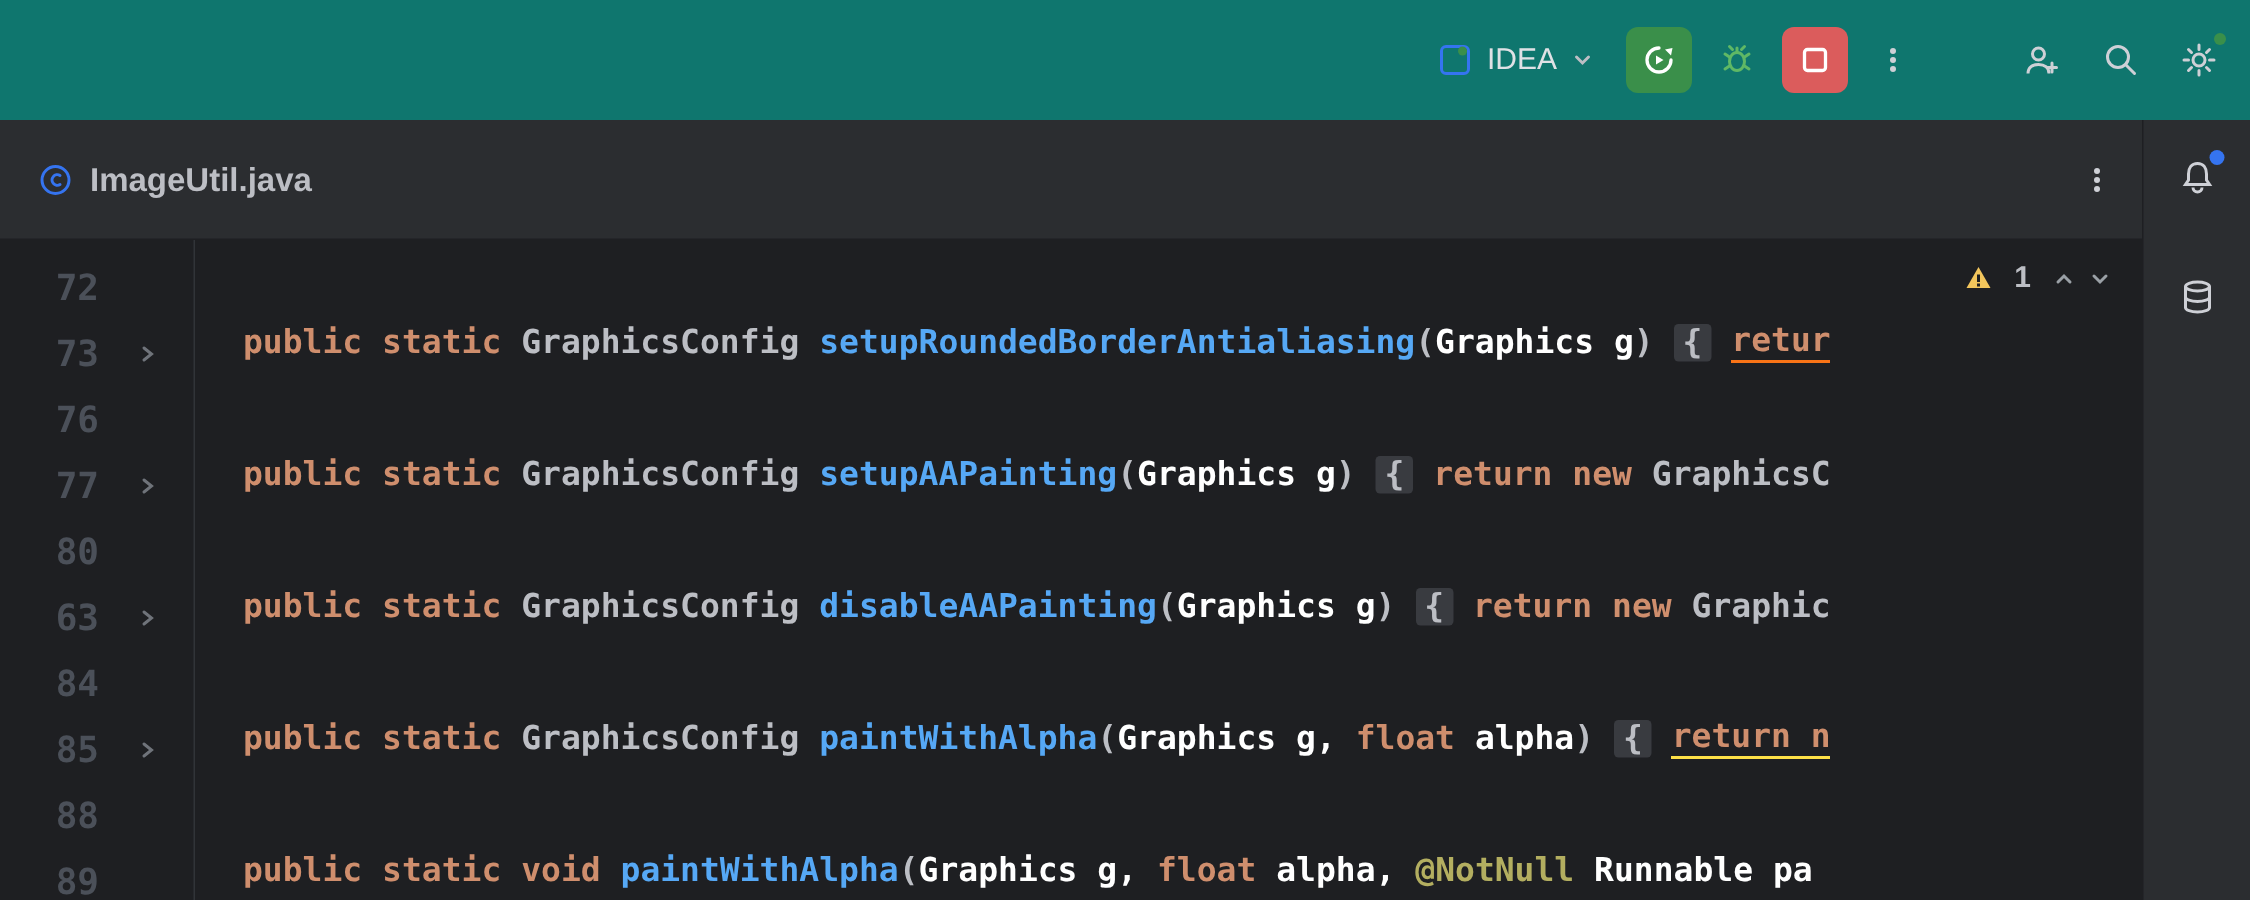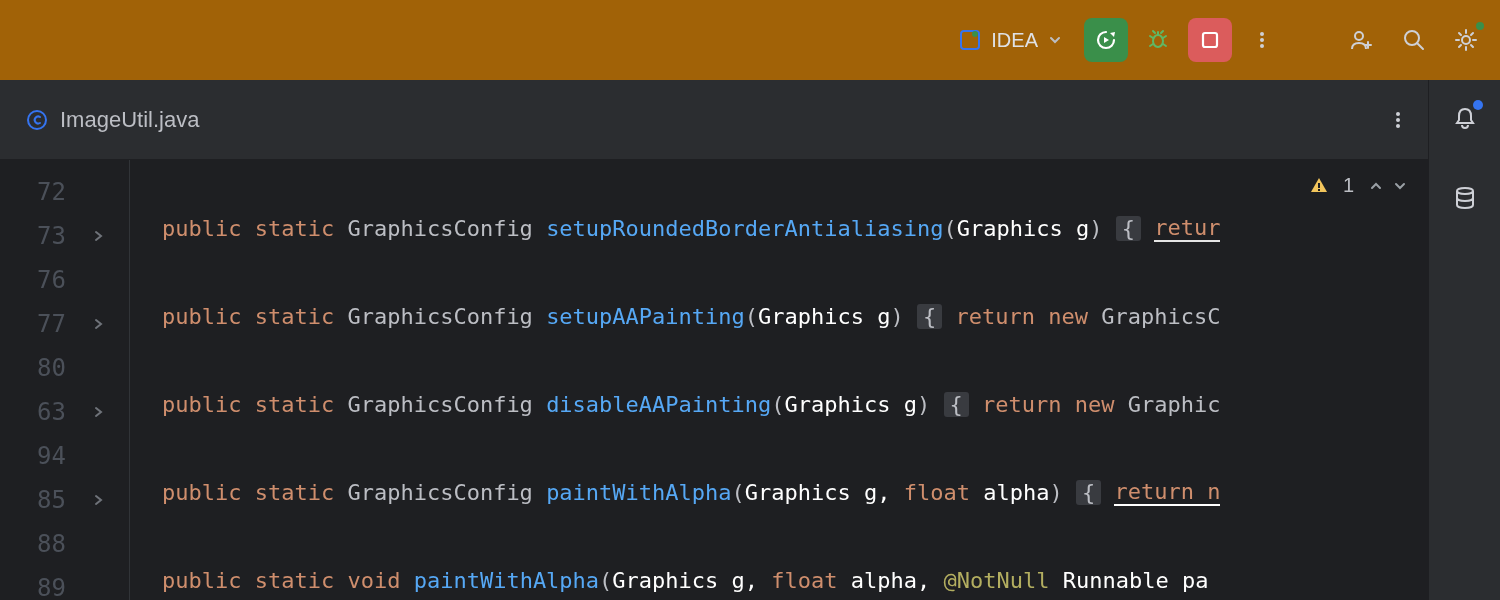--- a/index.html
+++ b/index.html
@@ -8,21 +8,21 @@
   color: #bcbec4;
   font-family: -apple-system, BlinkMacSystemFont, "Segoe UI", sans-serif;
   width: 1500px;
   height: 600px;
   overflow: hidden;
   display: flex;
   flex-direction: column;
 }
 .toolbar {
   height: 80px;
-  background: #a16207;
+  background: #0f766e;
   display: flex;
   align-items: center;
   justify-content: flex-end;
   padding: 0 12px;
   gap: 14px;
 }
 .toolbar-group { display: flex; align-items: center; gap: 8px; }
 .run-target {
   display: flex;
   align-items: center;
@@ -39,21 +39,21 @@
   border-radius: 8px;
   display: flex;
   align-items: center;
   justify-content: center;
   cursor: pointer;
   color: #ced0d6;
 }
 .tb-btn.green { background: #3a8f4a; color: #fff; }
 .tb-btn.red { background: #db5c5c; color: #fff; }
 .tb-sep { width: 28px; }
-.main { flex: 1; display: flex; min-height: 0; }
+.main { flex: 1; display: flex; min-height: 0; font-weight: bold; }
 .editor-col { flex: 1; display: flex; flex-direction: column; min-width: 0; }
 .right-rail {
   width: 72px;
   border-left: 1px solid #1e1f22;
   background: #2b2d30;
   display: flex;
   flex-direction: column;
   align-items: center;
   padding-top: 18px;
   gap: 40px;
@@ -177,22 +177,22 @@
 .type { color: #bcbec4; }
 .method { color: #56a8f5; }
 .ann { color: #b3ae60; }
 .param { color: #ffffff; }
 .punc { color: #bcbec4; }
 .fold-brace {
   background: #393b40;
   padding: 0 6px;
   border-radius: 3px;
 }
-.ul-green { border-bottom: 2px solid #e5e5e5; }
-.ul-yellow { border-bottom: 2px solid #ffffff; }
+.ul-green { border-bottom: 2px solid #f97316; }
+.ul-yellow { border-bottom: 2px solid #fde047; }
 svg { display: block; }
 </style>
 </head>
 <body>
 
 <div class="toolbar">
   <div class="toolbar-group">
     <div class="run-target">
       <span>
         <svg width="22" height="22" viewBox="0 0 22 22">
@@ -335,21 +335,21 @@
           </div>
           <div class="grow">
             <div class="lnum">63</div>
             <div class="fold">
               <svg width="14" height="14" viewBox="0 0 14 14">
                 <path d="M5 3l5 4-5 4" stroke="#6f737a" stroke-width="2" fill="none" stroke-linecap="round"></path>
               </svg>
             </div>
           </div>
           <div class="grow">
-            <div class="lnum">94</div>
+            <div class="lnum">84</div>
             <div class="fold"></div>
           </div>
           <div class="grow">
             <div class="lnum">85</div>
             <div class="fold">
               <svg width="14" height="14" viewBox="0 0 14 14">
                 <path d="M5 3l5 4-5 4" stroke="#6f737a" stroke-width="2" fill="none" stroke-linecap="round"></path>
               </svg>
             </div>
           </div>

